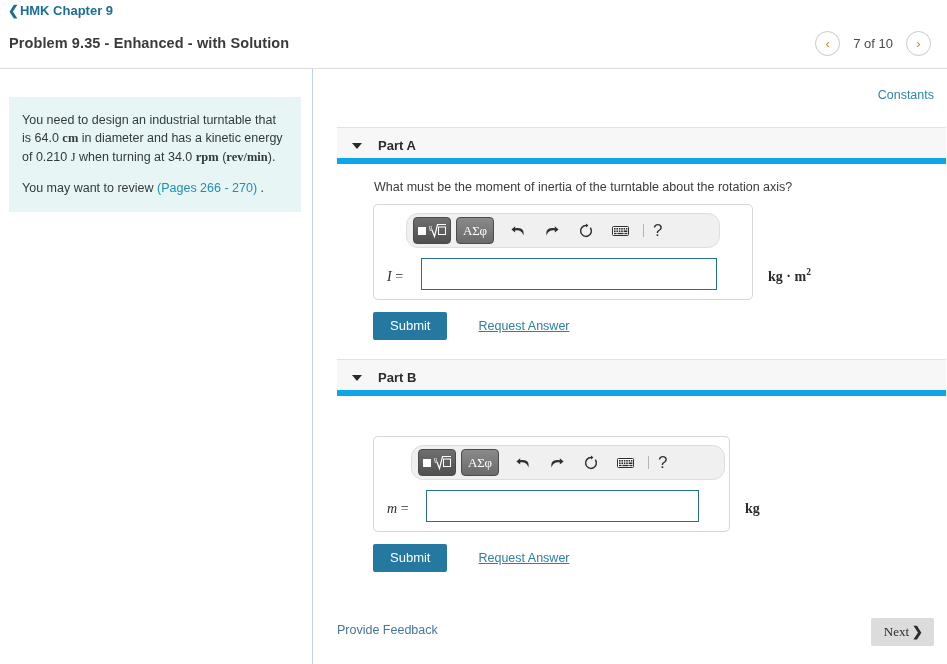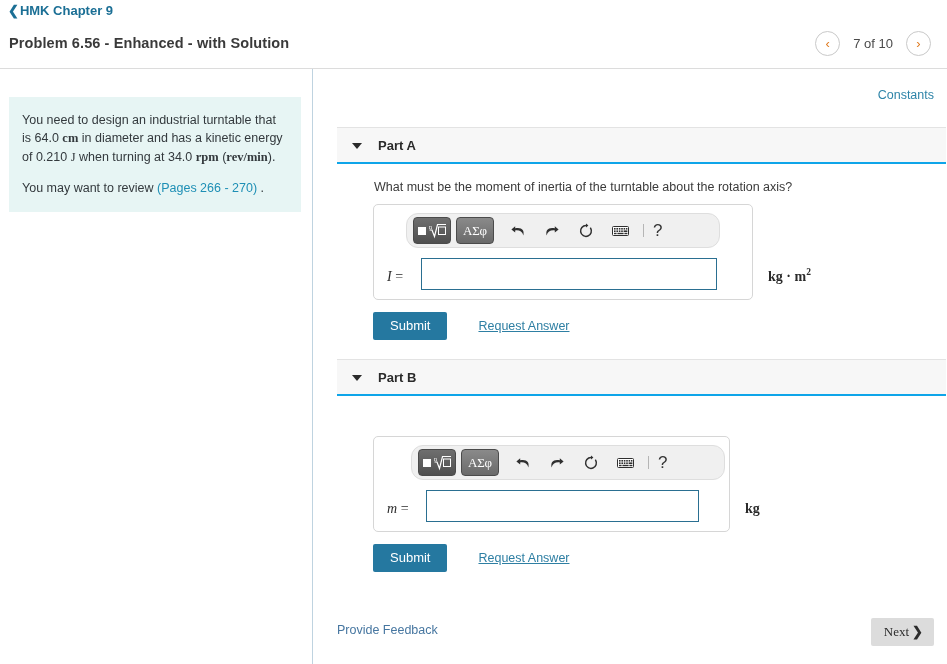--- a/index.html
+++ b/index.html
@@ -148,21 +148,21 @@
     cursor: pointer;
   }
 
   .part-header {
     position: absolute;
     left: 23px;
     right: 1px;
     height: 37px;
     background: #f7f7f7;
     border-top: 1px solid #e3e3e3;
-    border-bottom: 2px solid #0ea5e9;
+    border-bottom: 6px solid #0ea5e9;
     box-sizing: border-box;
     cursor: pointer;
   }
   .part-caret {
     position: absolute;
     left: 15px;
     top: 15px;
     width: 0;
     height: 0;
     border-left: 5.5px solid transparent;
@@ -330,21 +330,21 @@
   }
   .btn-next .nchev { font-weight: bold; margin-left: 3px; }
 </style>
 </head>
 <body>
 
 <div class="page-header">
   <a class="breadcrumb">
     <span class="chev">❮</span><span>HMK Chapter 9</span>
   </a>
-  <div class="problem-title">Problem 6.56 - Enhanced - with Solution</div>
+  <div class="problem-title">Problem 9.35 - Enhanced - with Solution</div>
   <div class="pager">
     <button class="pager-btn">‹</button>
     <span class="pager-label">7 of 10</span>
     <button class="pager-btn">›</button>
   </div>
   <div class="header-rule"></div>
 </div>
 
 <div class="body-split">
 

